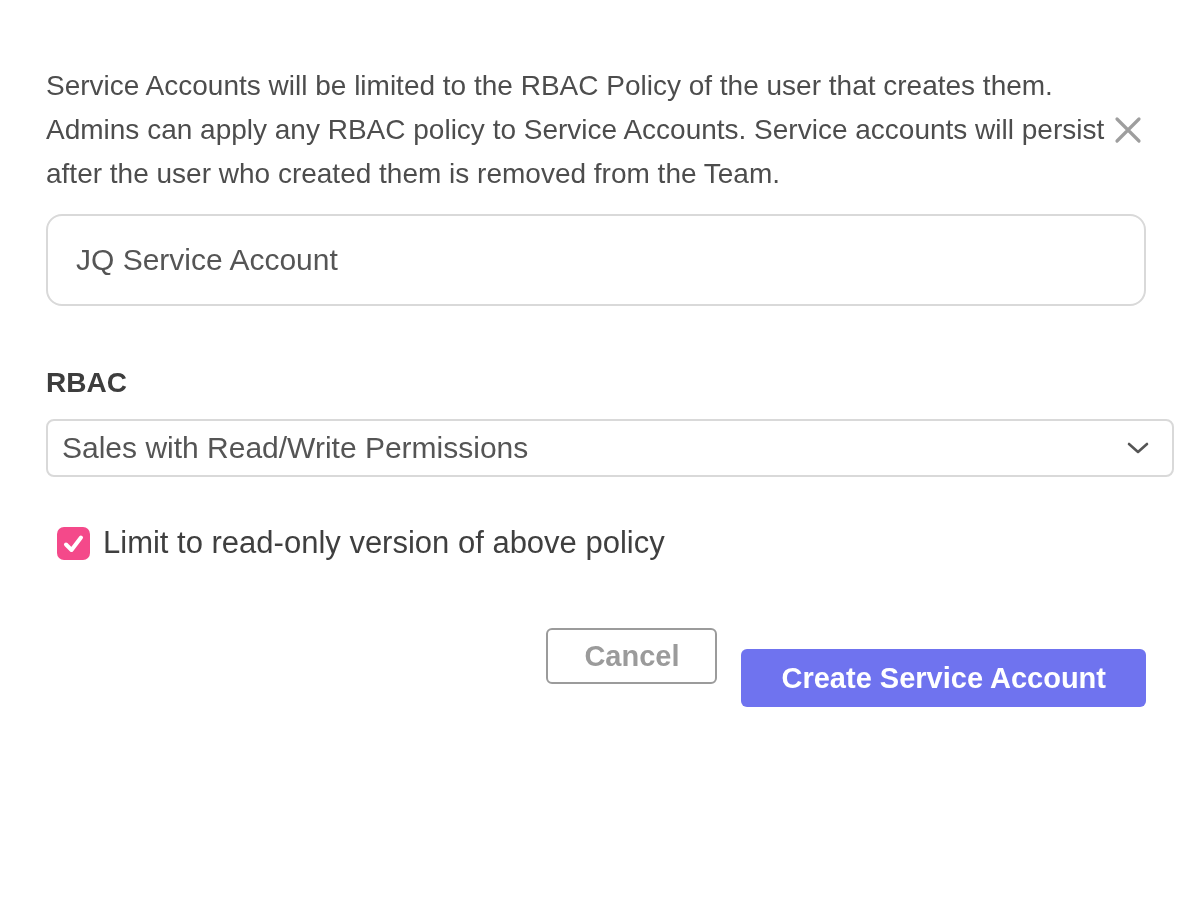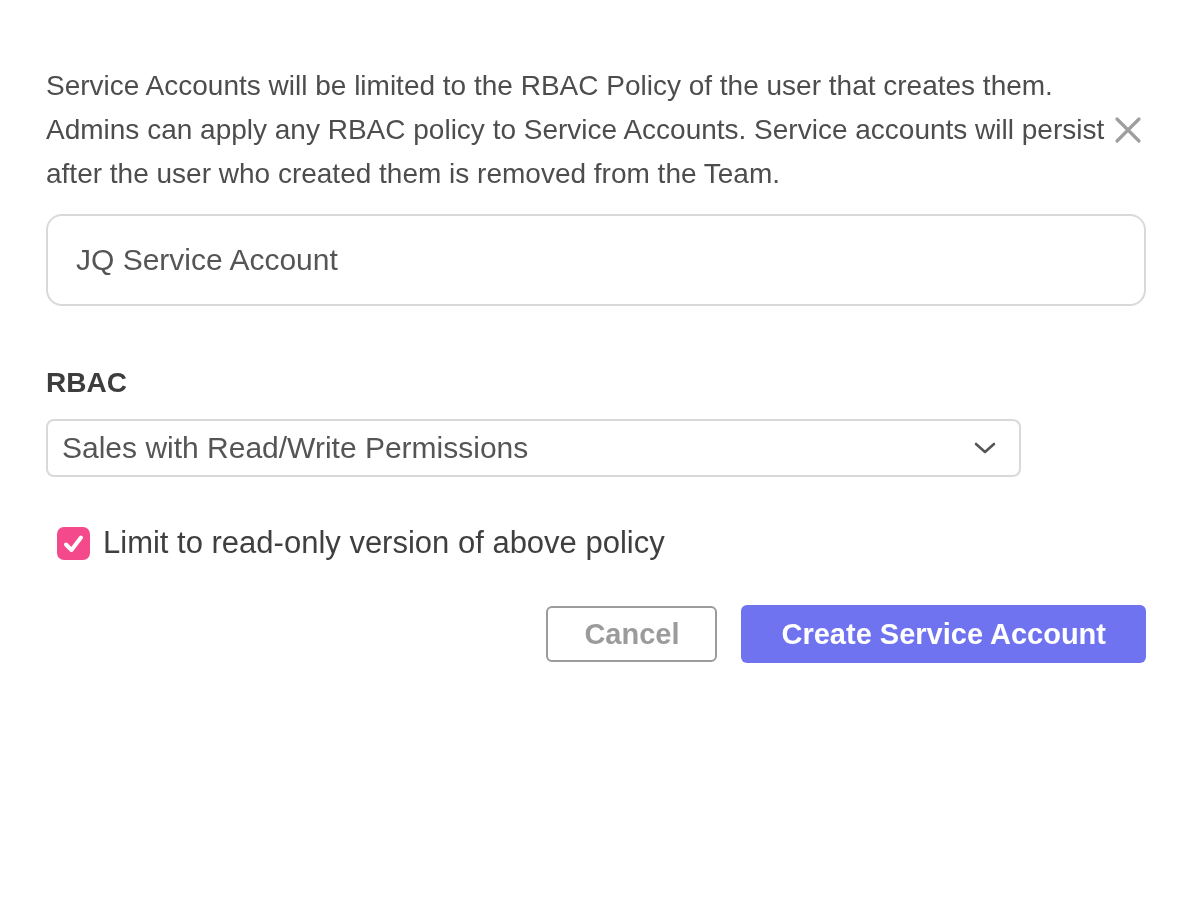--- a/index.html
+++ b/index.html
@@ -54,21 +54,21 @@
     border-radius: 16px;
     padding: 0 28px;
     font-size: 30px;
     color: #555555;
     font-family: "Liberation Sans", sans-serif;
     background: #ffffff;
     outline: none;
   }
   .select-box {
     margin-top: 19px;
-    width: 975px;
+    width: 1128px;
     height: 58px;
     border: 2px solid #d9d9d9;
     border-radius: 8px;
     padding: 0 22px 0 14px;
     display: flex;
     align-items: center;
     justify-content: space-between;
     font-size: 30px;
     color: #555555;
     background: #ffffff;
@@ -115,20 +115,21 @@
     background: #ffffff;
     border: 2px solid #9b9b9b;
     color: #9b9b9b;
   }
   .btn-create {
     height: 58px;
     padding: 0 40px;
     background: #6f73ef;
     border: none;
     color: #ffffff;
+    margin-top: 44px;
   }
 </style>
 </head>
 <body>
 
 <div class="modal">
 
 
   <button class="close-btn">
     <span style="display:flex;">

